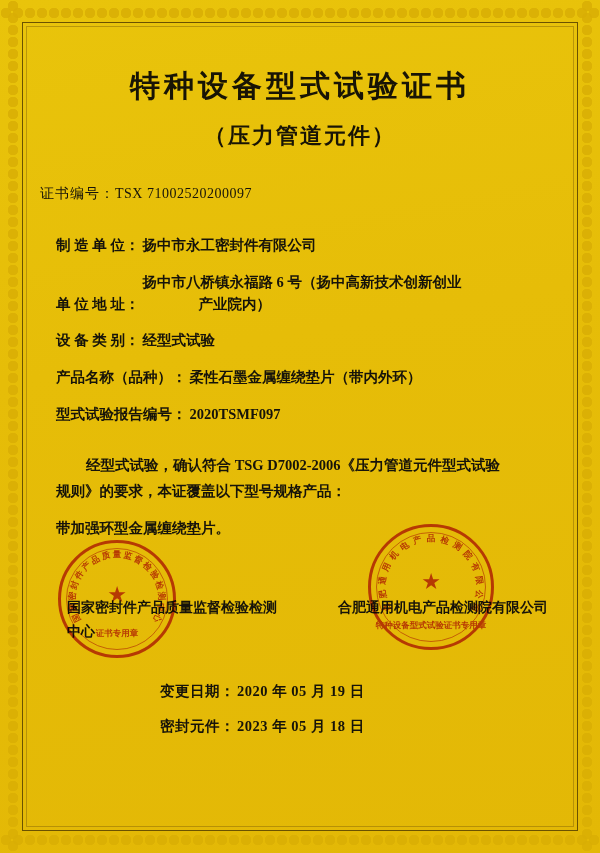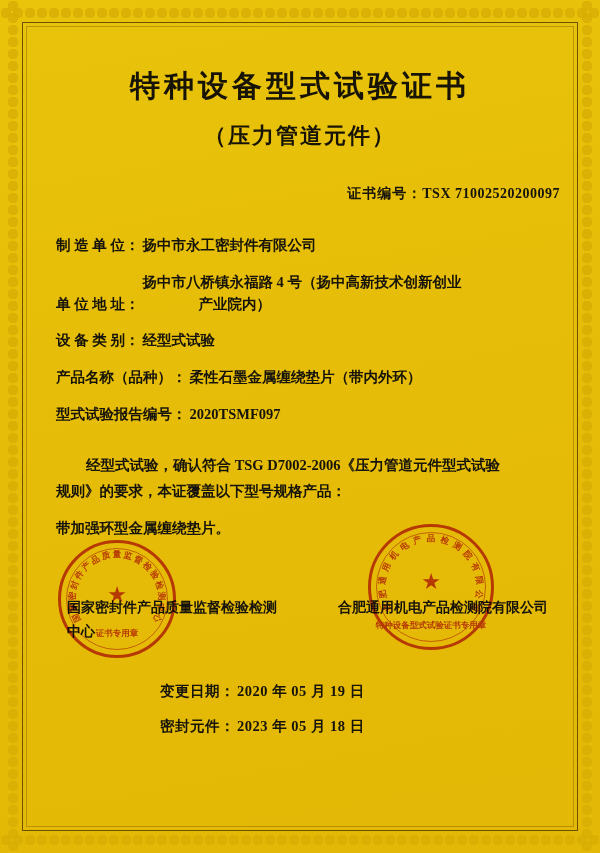--- a/index.html
+++ b/index.html
@@ -75,23 +75,23 @@
   .subtitle {
     text-align: center;
     font-size: 22px;
     font-weight: bold;
     letter-spacing: 2px;
     color: #181405;
     margin-top: 14px;
     font-family: "DejaVu Serif", "Liberation Serif", serif;
   }
   .certno {
-    text-align: right;
+    text-align: left;
     font-size: 14px;
-    font-weight: bold;
+    font-weight: normal;
     color: #17140a;
     margin-top: 34px;
     letter-spacing: 1px;
   }
   .certno .num { letter-spacing: 0.5px; }
 
   .fields {
     margin-top: 32px;
     padding-left: 16px;
     padding-right: 6px;
@@ -256,21 +256,21 @@
       <div class="field">
         <span class="label">制 造 单 位</span>
         <span class="colon">：</span>
         <span class="value">扬中市永工密封件有限公司</span>
       </div>
 
       <div class="field">
         <span class="label">单 位 地 址</span>
         <span class="colon">：</span>
         <span class="value">
-          <span>扬中市八桥镇永福路 4 号（扬中高新技术创新创业</span>
+          <span>扬中市八桥镇永福路 6 号（扬中高新技术创新创业</span>
           <span class="cont">产业院内）</span>
         </span>
       </div>
 
       <div class="field">
         <span class="label">设 备 类 别</span>
         <span class="colon">：</span>
         <span class="value">经型式试验</span>
       </div>
 

